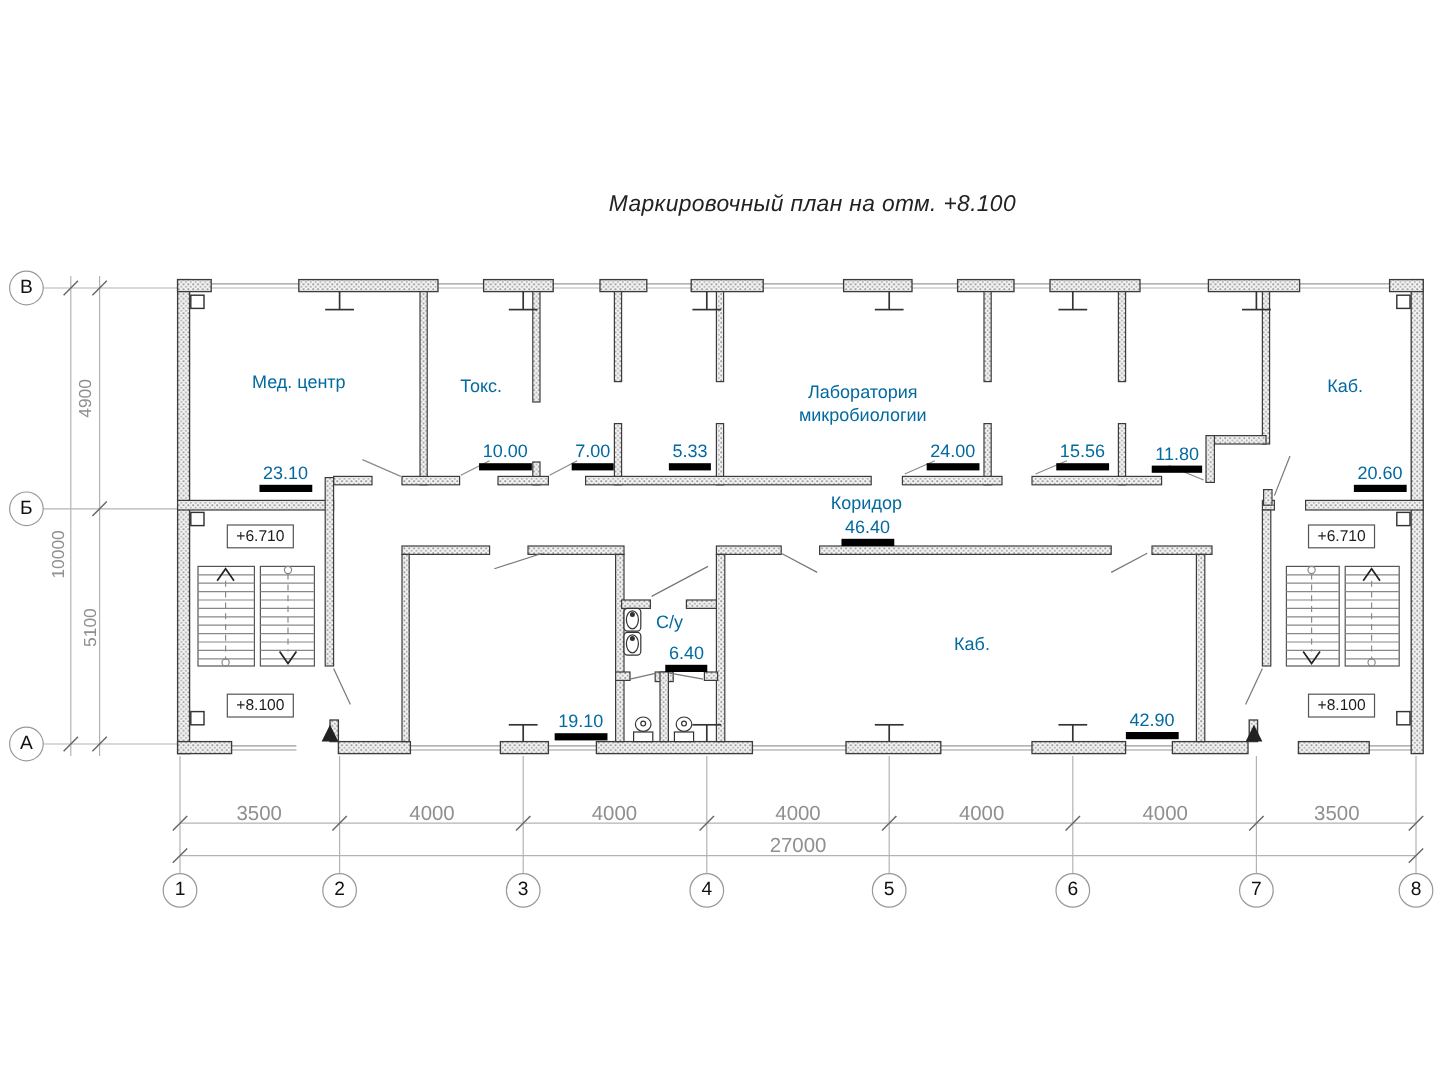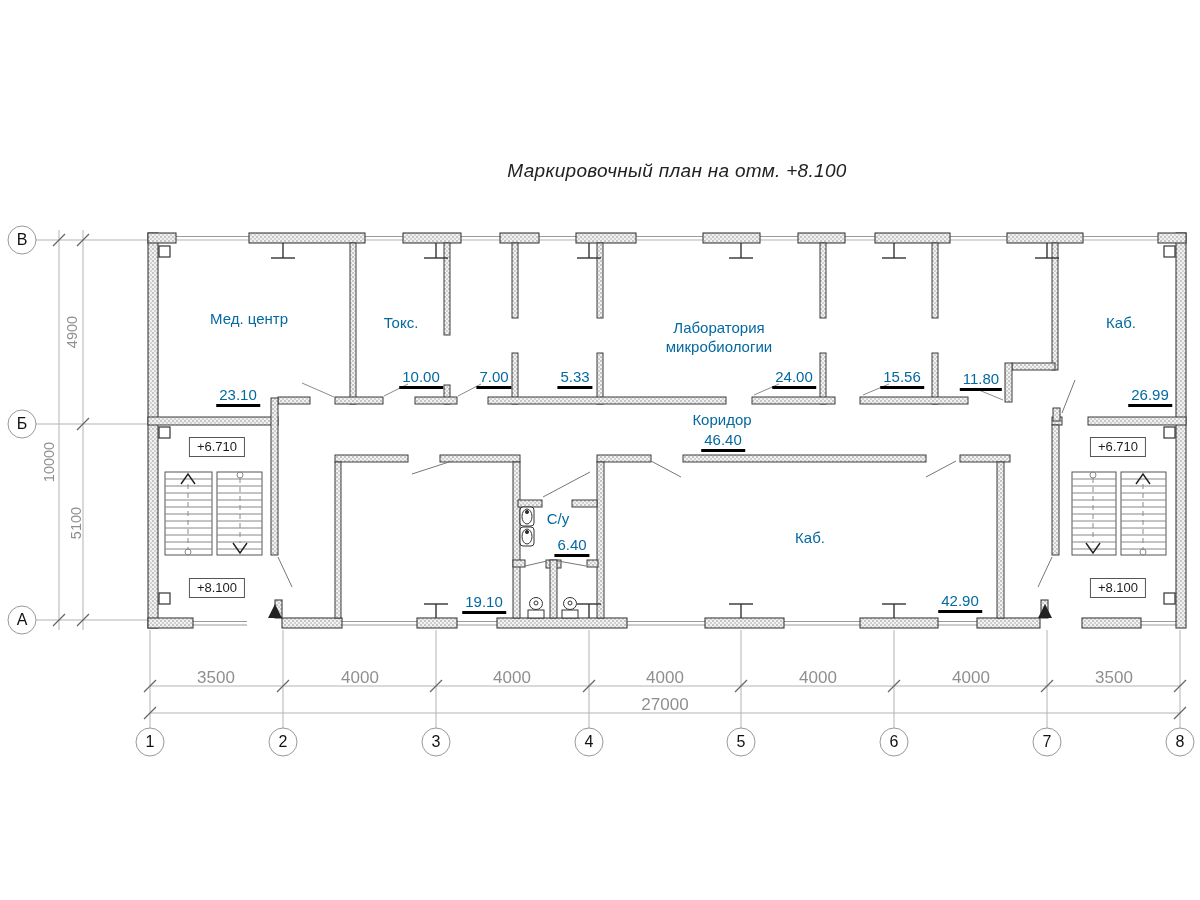--- a/index.html
+++ b/index.html
@@ -4,21 +4,21 @@
 <style>
   html,body{margin:0;padding:0;background:#fff;}
   #canvas{position:relative;width:1200px;height:900px;background:#ffffff;overflow:hidden;
           font-family:"Liberation Sans", sans-serif;}
   #plan-svg{position:absolute;left:0;top:0;}
   .txt{position:absolute;white-space:nowrap;color:#0369a1;}
   .title{font-size:19px;font-style:italic;color:#222;
          transform:translateX(-50%);letter-spacing:.3px;margin-top:33px;}
   .lbl{font-size:15px;transform:translate(-50%,0);text-align:center;}
   .lbl.wrap{white-space:normal;line-height:1.25;}
-  .area{font-size:15px;transform:translate(-50%,0);border-bottom:3px solid #000000;
+  .area{font-size:15px;transform:translate(-50%,0);border-bottom:6px solid #000000;
         padding:0 3px 1px 3px;}
   .dim{font-size:17px;color:#8f8f8f;transform:translateX(-50%);}
   .dimv{font-size:14.5px;color:#8f8f8f;transform:translate(-50%,-50%) rotate(-90deg);}
   .axis-letter{font-size:16px;color:#111;transform:translate(-50%,-50%);}
   .elev{position:absolute;font-size:13px;color:#1c1c1c;border:1px solid #555;
         background:#fff;padding:1px 7px 2px 7px;transform:translate(-50%,0);}
 </style>
 </head>
 <body>
 
@@ -346,21 +346,21 @@
 <div class="txt lbl" style="left:558px;top:510px;">С/у</div>
 <div class="txt lbl" style="left:810px;top:529px;">Каб.</div>
 
 <div class="txt area" style="left:238px;top:386px;">23.10</div>
 <div class="txt area" style="left:421px;top:368px;">10.00</div>
 <div class="txt area" style="left:494px;top:368px;">7.00</div>
 <div class="txt area" style="left:575px;top:368px;">5.33</div>
 <div class="txt area" style="left:794px;top:368px;">24.00</div>
 <div class="txt area" style="left:902px;top:368px;">15.56</div>
 <div class="txt area" style="left:981px;top:370px;">11.80</div>
-<div class="txt area" style="left:1150px;top:386px;">26.99</div>
+<div class="txt area" style="left:1150px;top:386px;">20.60</div>
 <div class="txt area" style="left:723px;top:431px;text-align:center;">46.40</div>
 <div class="txt area" style="left:484px;top:593px;">19.10</div>
 <div class="txt area" style="left:572px;top:536px;">6.40</div>
 <div class="txt area" style="left:960px;top:592px;">42.90</div>
 
 <div class="elev" style="left:217px;top:437px;">+6.710</div>
 <div class="elev" style="left:217px;top:578px;">+8.100</div>
 <div class="elev" style="left:1118px;top:437px;">+6.710</div>
 <div class="elev" style="left:1118px;top:578px;">+8.100</div>
 

